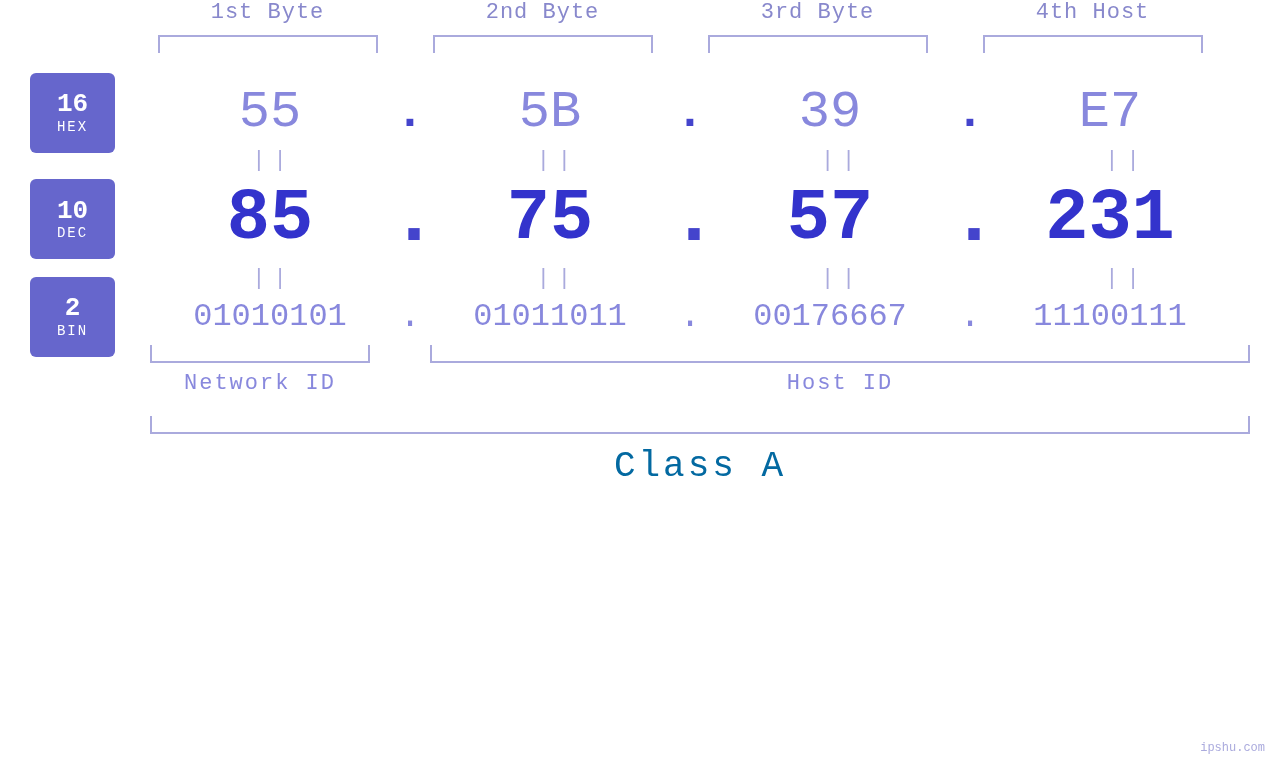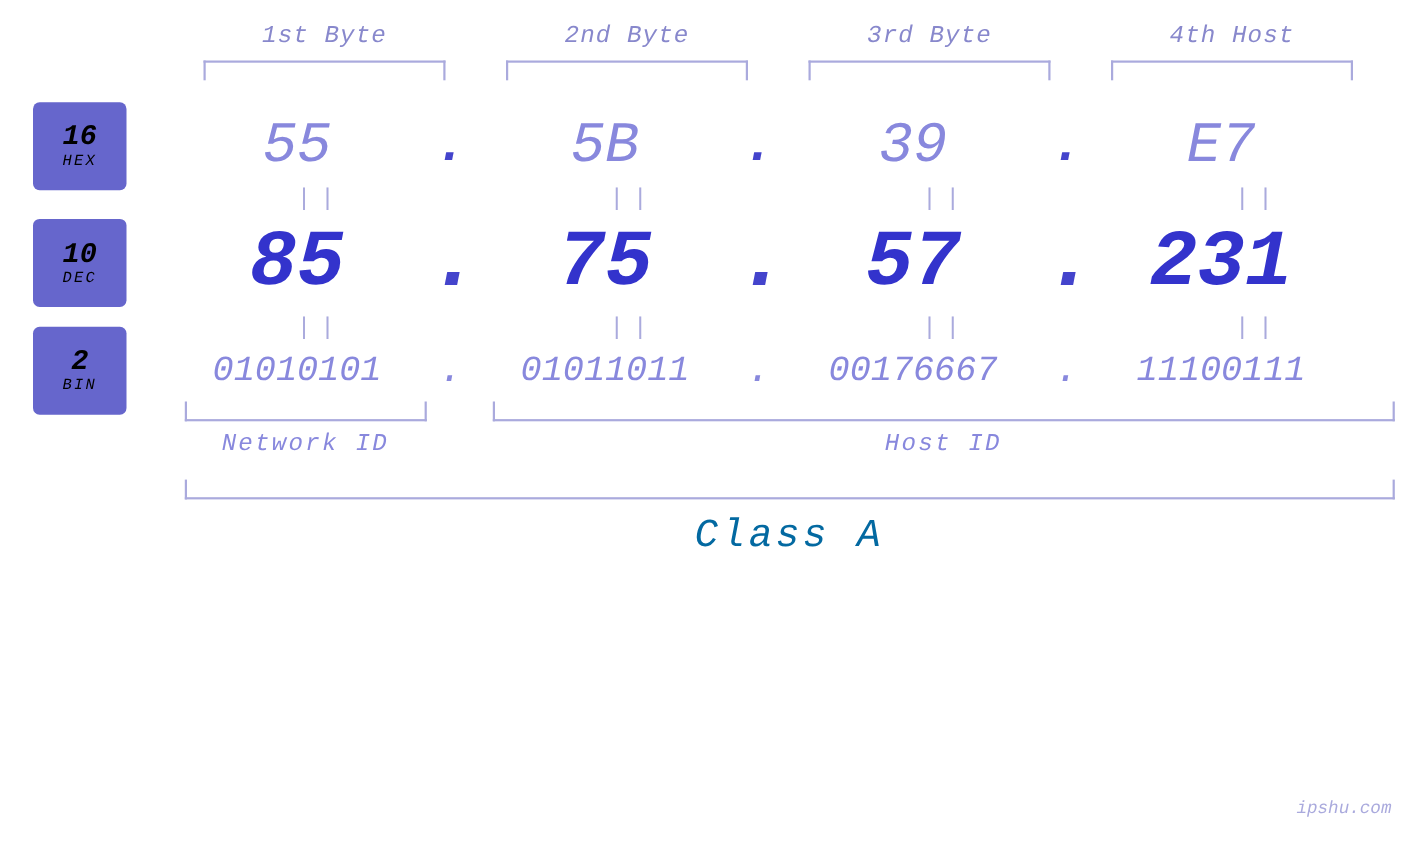--- a/index.html
+++ b/index.html
@@ -12,23 +12,20 @@
       overflow: hidden;
       position: relative;
     }
 
     .main-container {
       width: 1285px;
       height: 767px;
       position: relative;
       display: flex;
       flex-direction: column;
-      align-items: center;
-      padding-top: 20px;
-      font-style: italic;
     }
 
     
     .byte-headers {
       display: flex;
       width: 1100px;
       margin-left: 130px;
       justify-content: space-around;
       margin-bottom: 10px;
     }
@@ -56,21 +53,21 @@
       height: 18px;
       border-top: 2px solid #aaaadd;
       border-left: 2px solid #aaaadd;
       border-right: 2px solid #aaaadd;
     }
 
     .base-badge {
       width: 85px;
       height: 80px;
       background: #6666cc;
-      color: #000000;
+      color: #ffffff;
       display: flex;
       flex-direction: column;
       align-items: center;
       justify-content: center;
       border-radius: 6px;
       font-family: 'Courier New', Courier, monospace;
     }
 
     .base-number {
       font-size: 26px;
@@ -225,24 +222,24 @@
       color: #0369a1;
       font-size: 36px;
       font-family: 'Courier New', Courier, monospace;
       letter-spacing: 3px;
       margin-top: 12px;
     }
 
     
     .watermark {
       position: absolute;
-      bottom: 23px;
+      bottom: 12px;
       right: 20px;
       color: #aaaadd;
-      font-size: 16px;
+      font-size: 12px;
       font-family: 'Courier New', Courier, monospace;
     }
 
     
     .badge-hex {
       position: absolute;
       left: 30px;
       top: 0px;
     }
     .badge-dec {

